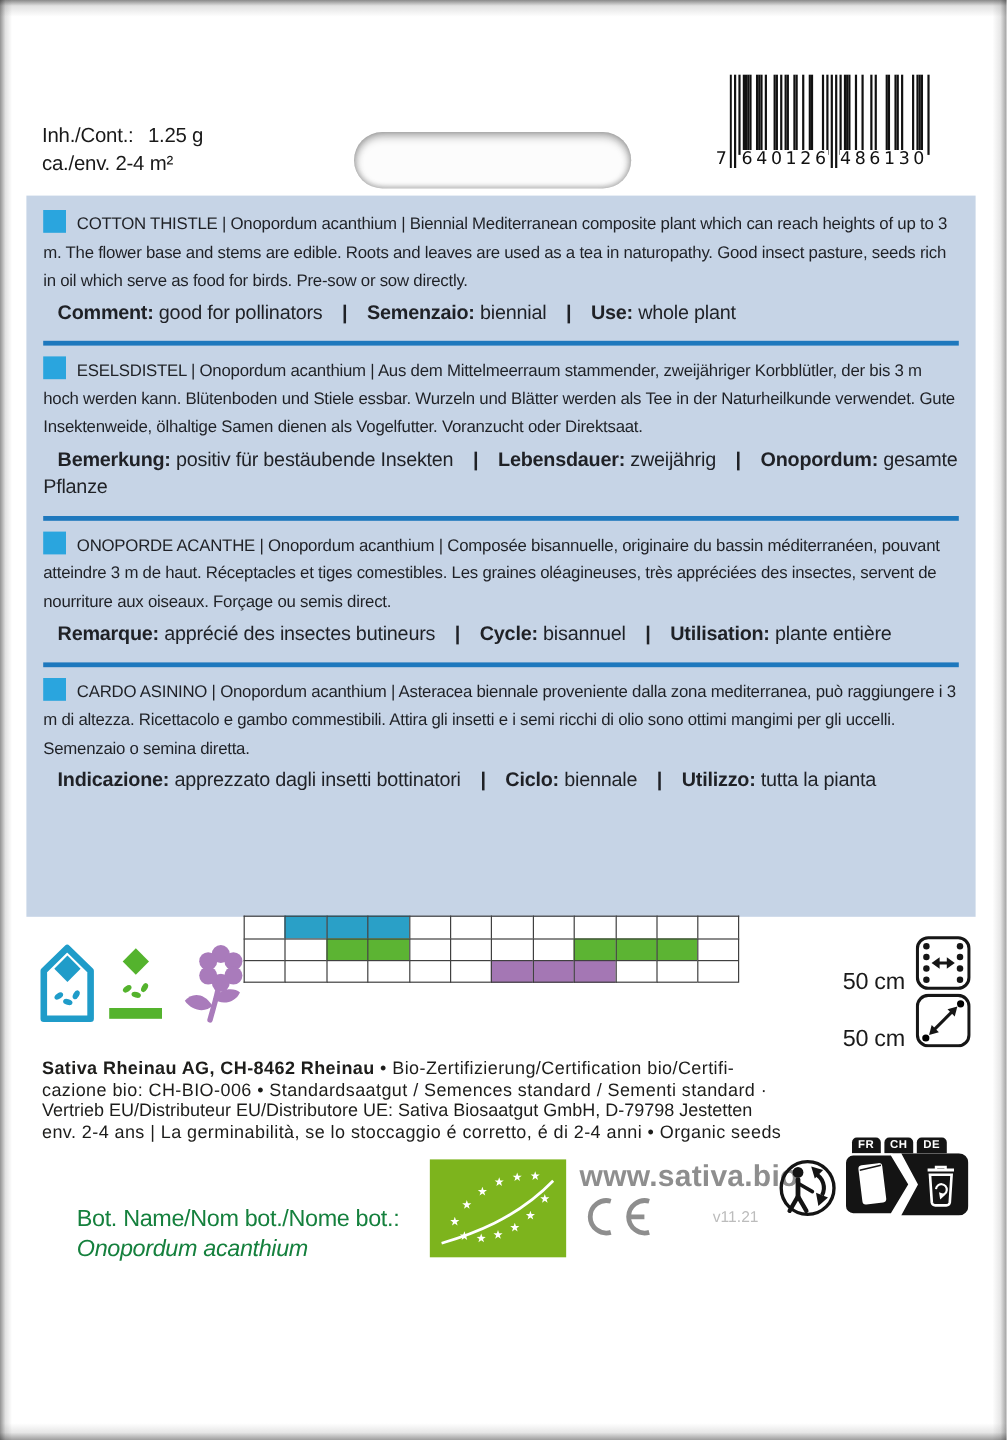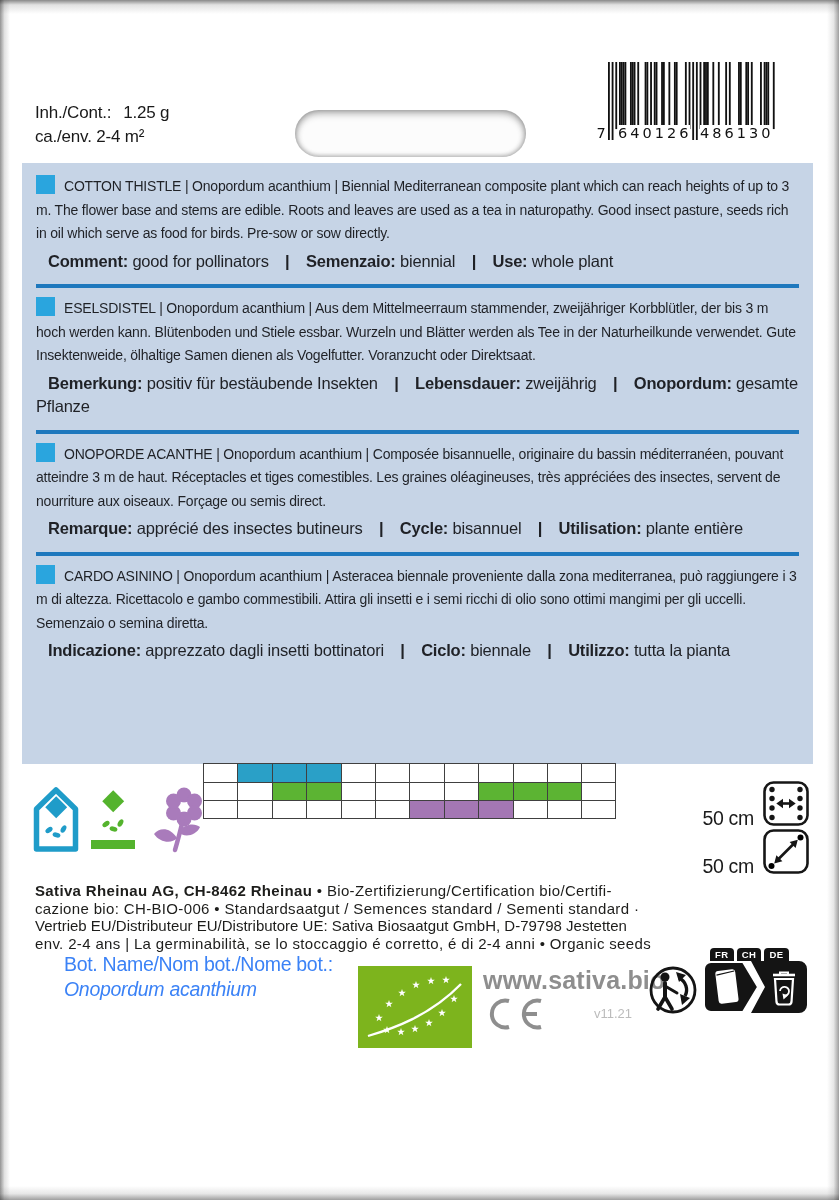--- a/index.html
+++ b/index.html
@@ -51,21 +51,21 @@
   .spacing{position:absolute;left:692px;top:784px;}
   .sp-row{display:flex;align-items:flex-end;height:46px;margin-bottom:2px;}
   .sp-label{width:62px;text-align:right;font-size:19.5px;color:#1a1a1a;margin-right:9px;letter-spacing:-0.3px;}
 
   
   .address{position:absolute;left:35px;top:882px;font-size:15px;line-height:17.7px;color:#1d1d1b;letter-spacing:0.35px;white-space:nowrap;}
   .address .tight{letter-spacing:0;}
   .address b{font-weight:bold;}
 
   
-  .botname{position:absolute;left:64px;top:952px;font-size:19.5px;line-height:25px;color:#3b82f6;letter-spacing:-0.3px;}
+  .botname{position:absolute;left:64px;top:1004px;font-size:19.5px;line-height:25px;color:#15803d;letter-spacing:-0.3px;}
   .botname .italic{font-style:italic;}
   .eu-logo{position:absolute;left:358px;top:966px;}
   .www{position:absolute;left:483px;top:966px;font-size:25px;font-weight:bold;color:#8e8e8e;letter-spacing:0.2px;}
   .ce{position:absolute;left:483px;top:997px;}
   .version{position:absolute;left:594px;top:1006px;font-size:13px;color:#bcbcbc;}
   .triman{position:absolute;left:648px;top:960px;}
   .disposal{position:absolute;left:703px;top:948px;width:104px;}
   .tabs{display:flex;gap:3px;padding-left:7px;height:13px;}
   .tab{background:#141414;color:#fff;font-size:9.5px;font-weight:bold;line-height:13px;padding:0 5px;border-radius:4px 4px 0 0;letter-spacing:0.5px;}
 </style>

